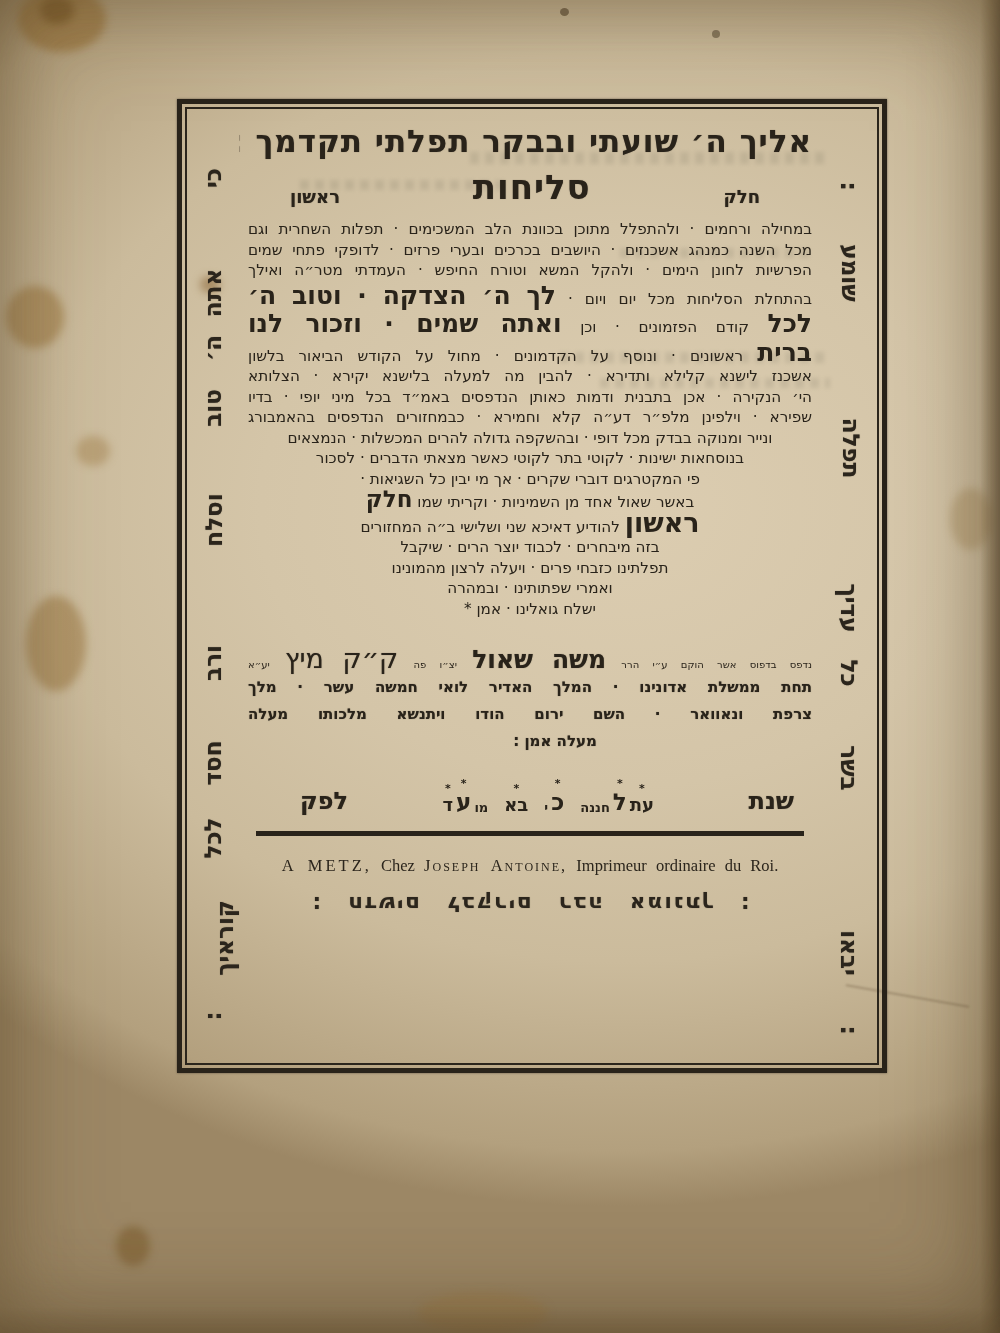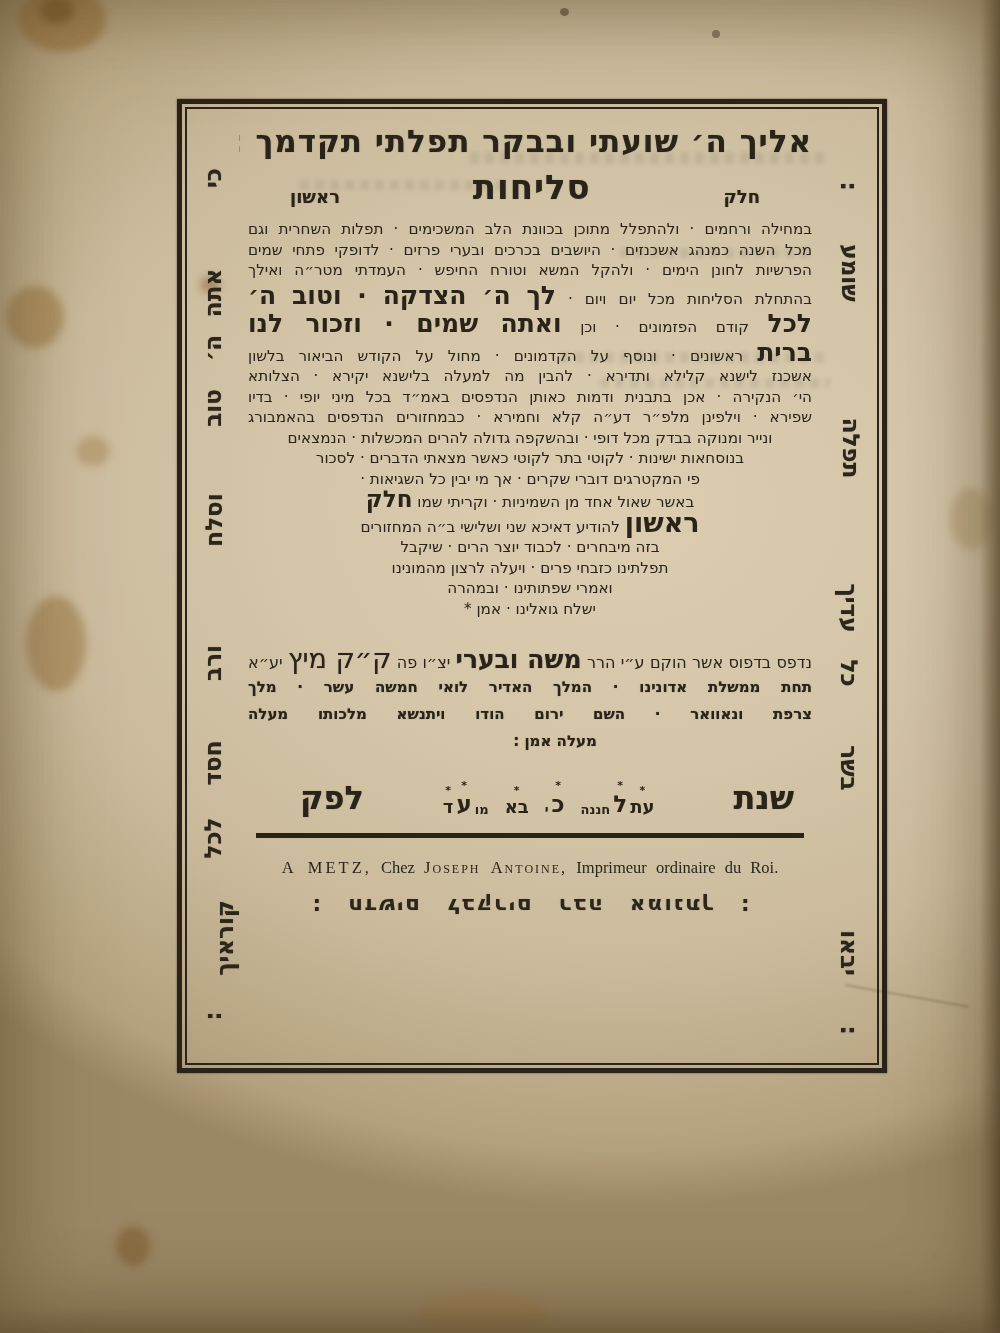--- a/index.html
+++ b/index.html
@@ -41,26 +41,26 @@
   .sec-sm{font-size:18px;font-weight:bold;}
   .sec-lg{font-size:34px;font-weight:bold;letter-spacing:1px;}
   .para{font-size:15.2px;line-height:20.5px;margin-top:12px;}
   .jline{text-align:justify;text-align-last:justify;}
   .cline{text-align:center;margin-left:auto;margin-right:auto;}
   .big1{font-size:25px;font-weight:bold;line-height:26px;}
   .big2{font-size:23px;font-weight:bold;}
   .big3{font-size:27px;font-weight:bold;}
   .mixrow{margin-top:2px;}
   .imprint{margin-top:24px;}
-  .imp-sm{font-size:16px;}
+  .imp-sm{font-size:10px;}
   .imp-b1{font-size:25px;font-weight:bold;}
   .imp-b2{font-size:27px;font-weight:normal;}
   .imp-l{font-size:15px;font-weight:bold;line-height:27px;}
   .yrow{display:flex;direction:rtl;align-items:flex-end;margin-top:24px;padding:0 18px 0 52px;justify-content:space-between;}
-  .yr-big{font-size:32px;font-weight:bold;}
+  .yr-big{font-size:24px;font-weight:bold;}
   .chrono{display:flex;direction:rtl;align-items:flex-end;gap:3px;}
   .cseg{display:inline-flex;flex-direction:column;align-items:center;font-weight:bold;}
   .cseg .st{font-size:11px;line-height:9px;height:10px;letter-spacing:0;}
   .cs-sm{font-size:13px;} .cs-md{font-size:18px;} .cs-lg{font-size:23px;}
   .gapw{width:10px;}
   .rule{height:5px;background:#29231a;margin:16px 8px 0 8px;}
   .french{direction:ltr;text-align:center;margin-top:20px;font-family:"Liberation Serif",serif;
     font-size:16.5px;color:#2b251c;word-spacing:5px;}
   .french .caps{font-variant:small-caps;letter-spacing:2px;}
   .french .metz{letter-spacing:3px;}
@@ -150,21 +150,21 @@
        </div>
        <div class="cline" style="width:52%">בזה מיבחרים · לכבוד יוצר הרים · שיקבל</div>
        <div class="cline" style="width:55%">תפלתינו כזבחי פרים · ויעלה לרצון מהמונינו</div>
        <div class="cline" style="width:38%">ואמרי שפתותינו · ובמהרה</div>
        <div class="cline" style="width:30%">ישלח גואלינו · אמן *</div>
      </div>
 
      <div class="imprint">
        <div class="jline">
          <span class="imp-sm">נדפס בדפוס אשר הוקם ע״י הרר</span>
-         <span class="imp-b1 inkline">משה ובערי</span>
+         <span class="imp-b1 inkline">משה שאול</span>
          <span class="imp-sm">יצ״ו פה</span>
          <span class="imp-b2 inkline">ק״ק מיץ</span>
          <span class="imp-sm">יע״א</span>
        </div>
        <div class="imp-l jline inkline">תחת ממשלת אדונינו · המלך האדיר לואי חמשה עשר · מלך</div>
        <div class="imp-l jline inkline">צרפת ונאוואר · השם ירום הודו ויתנשא מלכותו מעלה</div>
        <div class="imp-l inkline" style="text-align:center;transform:translateX(25px)">מעלה אמן :</div>
      </div>
 
      <div class="yrow">

